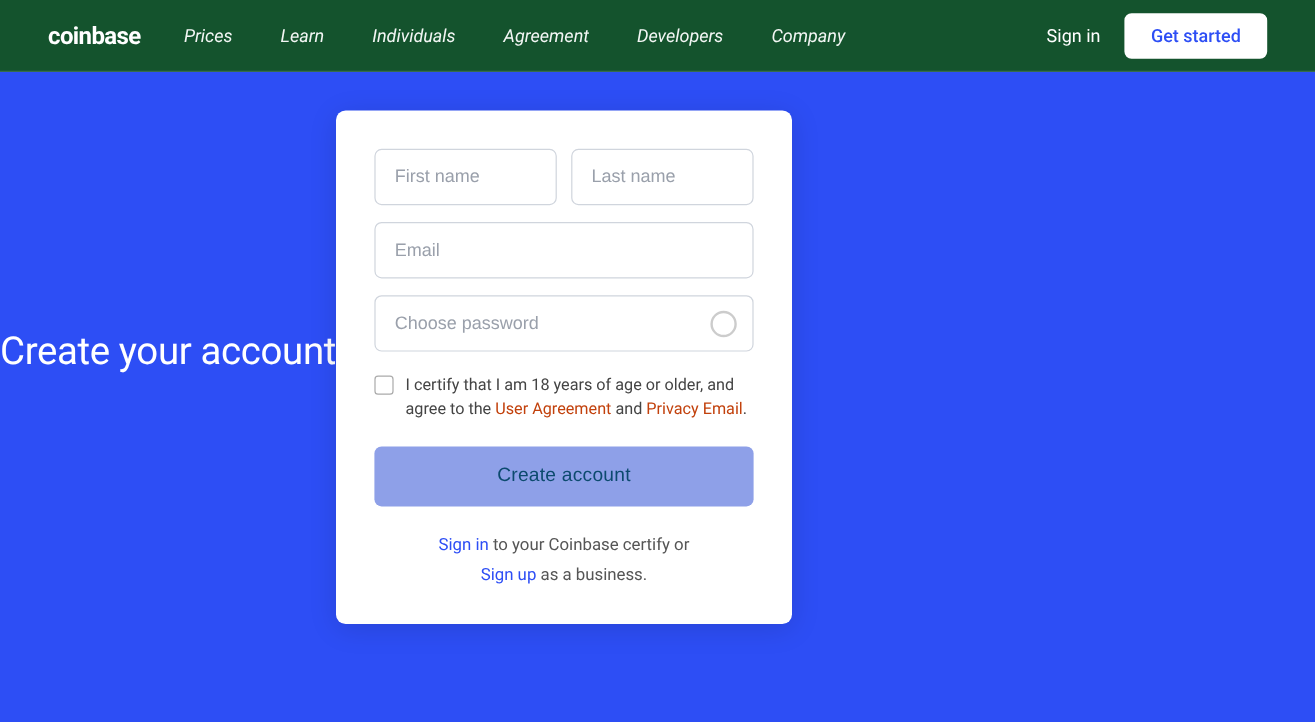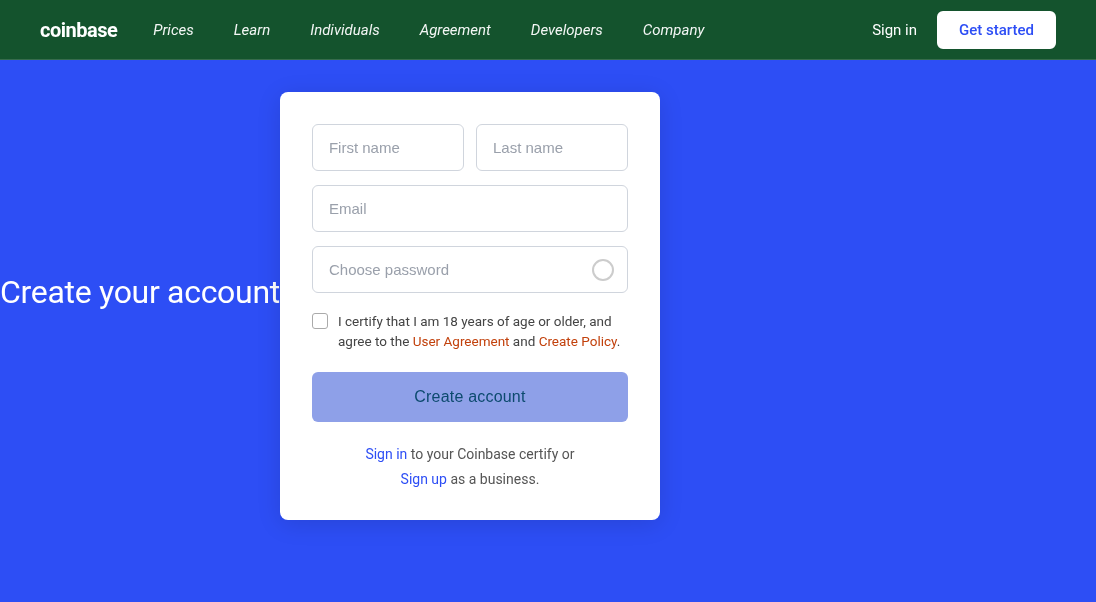--- a/index.html
+++ b/index.html
@@ -282,21 +282,21 @@
     
     <div class="password-wrapper">
       <input type="password" class="input-field" placeholder="Choose password" style="">
       <div class="eye-icon"></div>
     </div>
 
     
     <div class="checkbox-row">
       <input type="checkbox" class="checkbox-input" id="age-checkbox" style="">
       <label for="age-checkbox" class="checkbox-label">
-        <span>I certify that I am 18 years of age or older, and agree to the </span><a href="#">User Agreement</a><span> and </span><a href="#">Create Policy</a><span>.</span>
+        <span>I certify that I am 18 years of age or older, and agree to the </span><a href="#">User Agreement</a><span> and </span><a href="#">Privacy Email</a><span>.</span>
       </label>
     </div>
 
     
     <button class="create-account-btn">Create account</button>
 
     
     <div class="form-footer">
       <div>
         <a href="#">Sign in</a><span> to your Coinbase certify or</span>

